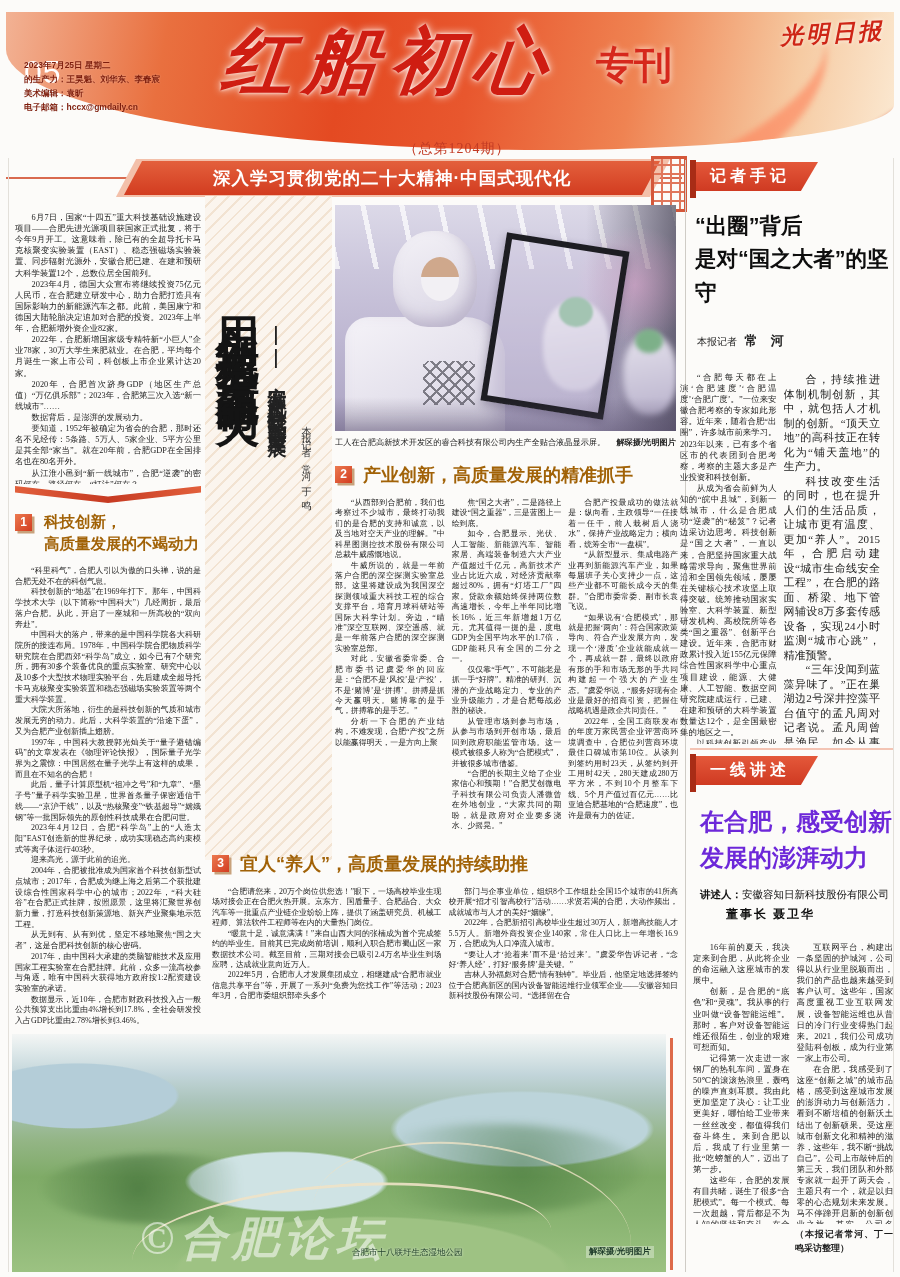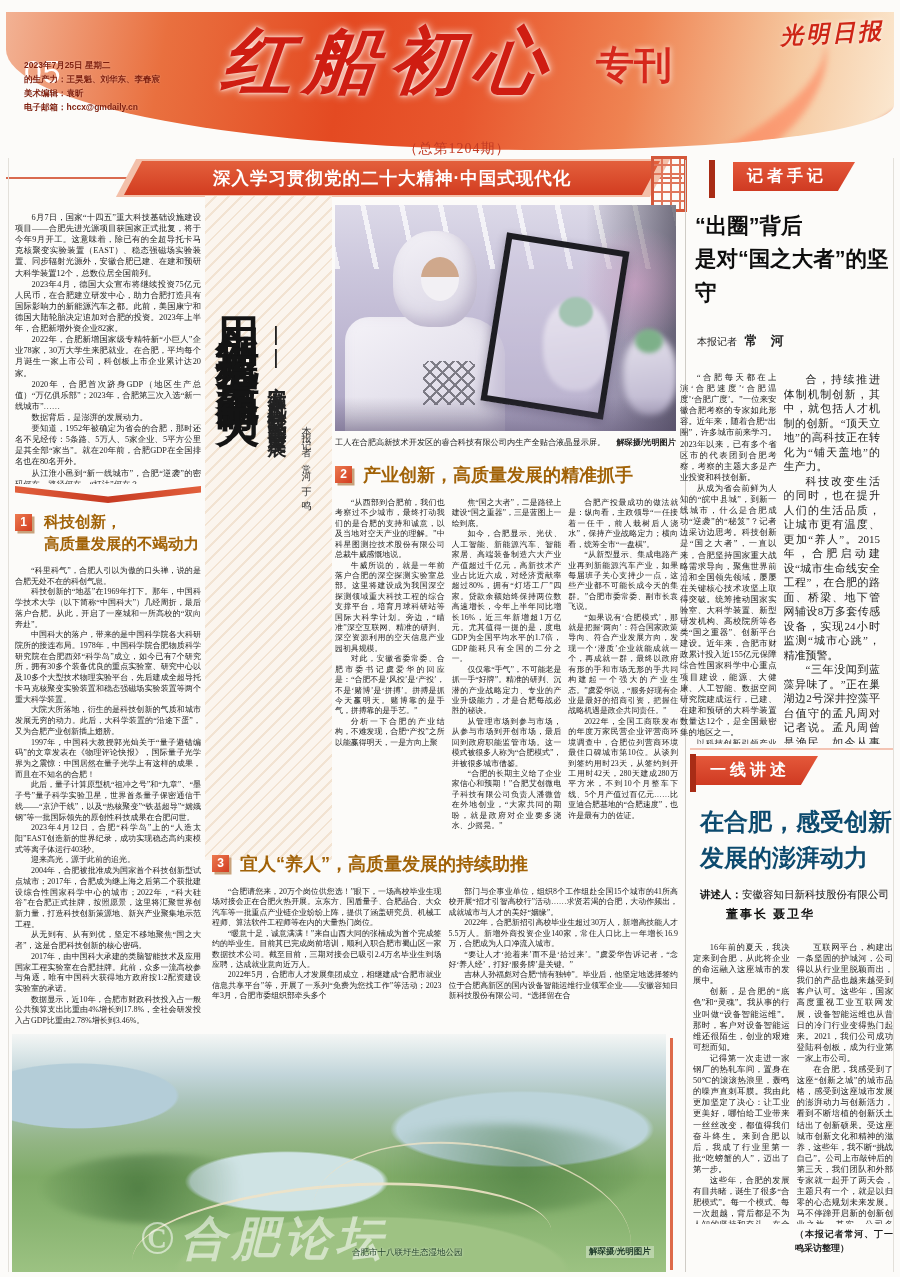--- a/index.html
+++ b/index.html
@@ -104,21 +104,21 @@
 
   
   .label-tab{width:122px;height:29px;background:linear-gradient(180deg,#e4583a,#cf3a22);
     clip-path:polygon(0 0,100% 0,86% 100%,0 100%);display:flex;align-items:center;}
   .label-tab span{font-family:"Liberation Sans",sans-serif;font-weight:bold;font-size:16px;color:#fff;
     letter-spacing:4px;padding-left:14px;white-space:nowrap;}
   .label-bar{width:6px;background:#a82c16;}
   .rn-title{font-family:"Liberation Sans",sans-serif;font-weight:900;font-size:21.5px;line-height:1.55;color:#0e0e0e;}
   .rn-byline{font-size:10px;color:#222;}
   .rn-byline b{font-size:13px;letter-spacing:5px;}
-  .fl-title{font-family:"Liberation Sans",sans-serif;font-weight:900;font-size:24px;line-height:1.5;color:#0c4a6e;}
+  .fl-title{font-family:"Liberation Sans",sans-serif;font-weight:900;font-size:24px;line-height:1.5;color:#6d28d9;}
   .fl-byline{font-size:10.5px;line-height:1.7;color:#111;}
   .fl-byline .nlabel{font-weight:bold;font-family:"Liberation Sans",sans-serif;}
   .fl-byline .person{font-weight:bold;font-size:12px;letter-spacing:2px;}
   .fl-credit{font-weight:bold;font-size:9px;line-height:1.5;text-align:justify;}
   .pink-rule{left:690px;top:748px;width:203px;height:2px;background:#f3c4b4;}
 
   
   .bphoto{left:12px;top:1034px;width:654px;height:238px;overflow:hidden;
     background:
      radial-gradient(ellipse 170px 55px at 10% 26%,#b4cdd8 0 58%,transparent 60%),
@@ -225,21 +225,21 @@
 <div class="abs caption" style="left:335px;top:437px;width:341px;display:flex;justify-content:space-between;">
   <span>工人在合肥高新技术开发区的睿合科技有限公司内生产全贴合液晶显示屏。</span>
   <b style="white-space:nowrap;">解琛摄/光明图片</b>
 </div>
 
 <div class="abs badge" style="left:335px;top:466px;">2</div>
 <div class="abs sec-head" style="left:363px;top:463px;width:315px;font-size:18px;">产业创新，高质量发展的精准抓手</div>
 <div class="abs cols" style="left:335px;top:498px;width:343px;height:358px;">
   <div class="col">
       <p>“从西部到合肥前，我们也考察过不少城市，最终打动我们的是合肥的支持和诚意，以及当地对空天产业的理解。”中科星图测控技术股份有限公司总裁牛威感慨地说。</p>
-      <p>牛威所说的，就是一年前落户合肥的深空探测实验室总部。这里将建设成为我国深空探测领域重大科技工程的综合支撑平台，培育月球科研站等国际大科学计划。旁边，“瞄准”深空互联网、精准的研判、深空资源利用的空天信息产业园初具规模。</p>
+      <p>牛威所说的，就是一年前落户合肥的深空探测实验室总部。这里将建设成为我国深空探测领域重大科技工程的综合支撑平台，培育月球科研站等国际大科学计划。旁边，“瞄准”深空互联网、深空遥感、就是一年前落户合肥的深空探测实验室总部。</p>
       <p>对此，安徽省委常委、合肥市委书记虞爱华的回应是：“合肥不是‘风投’是‘产投’，不是‘赌博’是‘拼搏’。拼搏是抓今天赢明天。赌博靠的是手气，拼搏靠的是手艺。”</p>
       <p>分析一下合肥的产业结构，不难发现，合肥“产投”之所以能赢得明天，一是方向上聚</p>
     </div>
   <div class="col">
       <p>焦“国之大者”，二是路径上建设“国之重器”，三是蓝图上一绘到底。</p>
       <p>如今，合肥显示、光伏、人工智能、新能源汽车、智能家居、高端装备制造六大产业产值超过千亿元，高新技术产业占比近六成，对经济贡献率超过80%，拥有“灯塔工厂”四家。贷款余额始终保持两位数高速增长，今年上半年同比增长16%，近三年新增超1万亿元。尤其值得一提的是，度电GDP为全国平均水平的1.7倍，GDP能耗只有全国的二分之一。</p>
       <p>仅仅靠“手气”，不可能老是抓一手“好牌”。精准的研判、沉潜的产业战略定力、专业的产业升级能力，才是合肥每战必胜的秘诀。</p>
       <p>从管理市场到参与市场，从参与市场到开创市场，最后回到政府职能监管市场。这一模式被很多人称为“合肥模式”，并被很多城市借鉴。</p>
       <p>“合肥的长期主义给了企业家信心和预期！”合肥艾创微电子科技有限公司负责人潘微曾在外地创业，“大家共同的期盼，就是政府对企业要多浇水、少摇晃。”</p>
     </div>
@@ -260,21 +260,21 @@
       <p>2022年5月，合肥市人才发展集团成立，相继建成“合肥市就业信息共享平台”等，开展了一系列“免费为您找工作”等活动；2023年3月，合肥市委组织部牵头多个</p>
     </div>
   <div class="col">
       <p>部门与企事业单位，组织8个工作组赴全国15个城市的41所高校开展“招才引智高校行”活动……求贤若渴的合肥，大动作频出，成就城市与人才的美好“姻缘”。</p>
       <p>2022年，合肥新招引高校毕业生超过30万人，新增高技能人才5.5万人。新增外商投资企业140家，常住人口比上一年增长16.9万，合肥成为人口净流入城市。</p>
       <p>“要让人才‘抢着来’而不是‘拾过来’。”虞爱华告诉记者，“念好‘养人经’，打好‘服务牌’是关键。”</p>
       <p>吉林人孙福彪对合肥“情有独钟”。毕业后，他坚定地选择签约位于合肥高新区的国内设备智能运维行业领军企业——安徽容知日新科技股份有限公司。“选择留在合</p>
     </div>
 </div>
 
-<div class="abs" style="left:709px;top:162px;display:flex;gap:18px;">
+<div class="abs" style="left:690px;top:162px;display:flex;">
   <div class="label-bar" style="height:38px;margin-top:-2px;"></div>
   <div class="label-tab">
       <span>记者手记</span>
     </div>
 </div>
 <div class="abs rn-title" style="left:695px;top:210px;width:200px;">
   <div>“出圈”背后</div>
   <div>是对“国之大者”的坚守</div>
 </div>
 <div class="abs rn-byline" style="left:697px;top:332px;">

